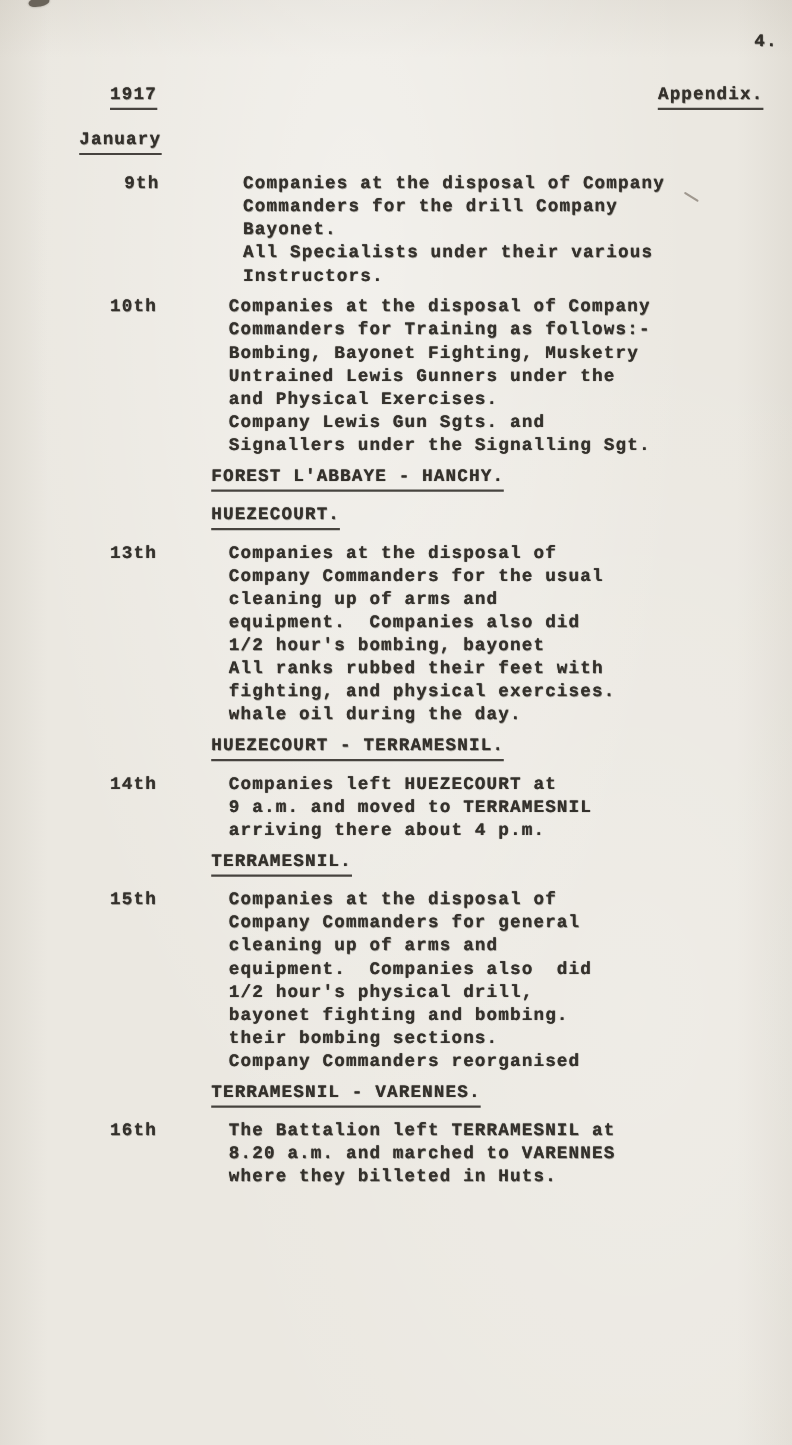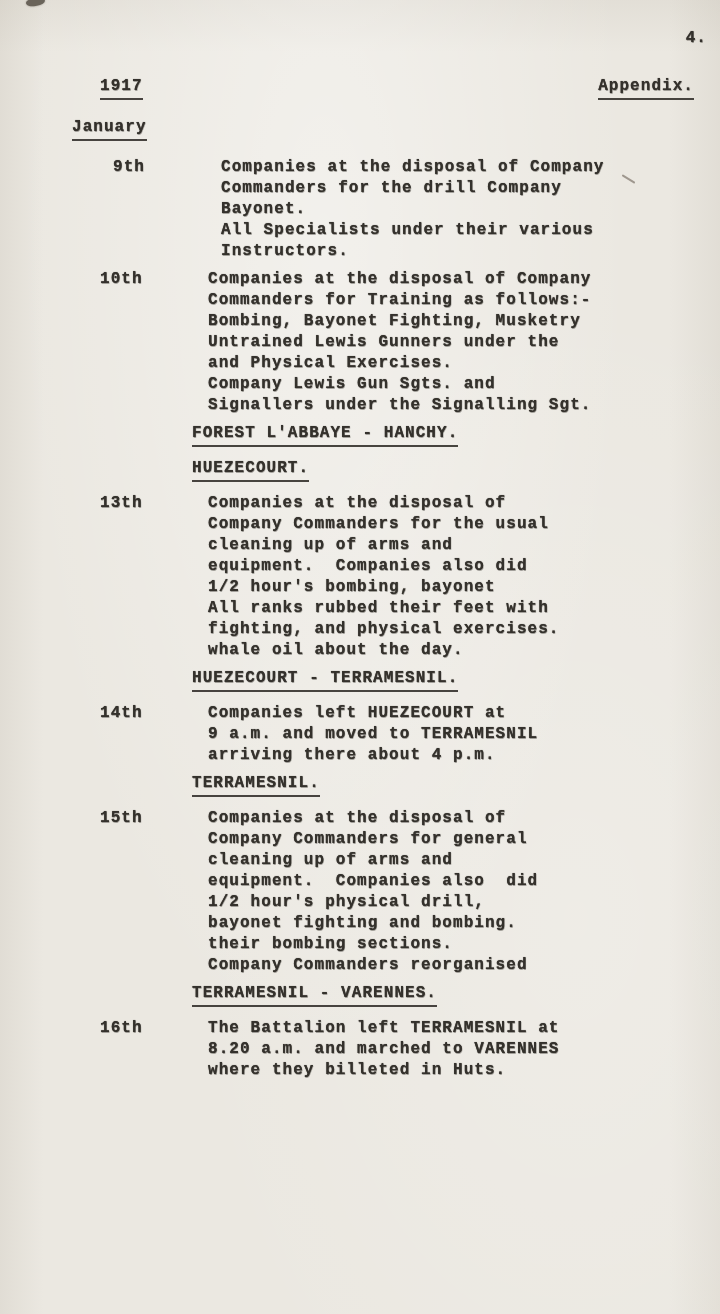--- a/index.html
+++ b/index.html
@@ -142,21 +142,21 @@
       <div class="entry-row">
         <div class="entry-date">13th</div>
         <div class="entry-lines">
             <div class="line">Companies at the disposal of</div>
             <div class="line">Company Commanders for the usual</div>
             <div class="line">cleaning up of arms and</div>
             <div class="line">equipment.  Companies also did</div>
             <div class="line">1/2 hour's bombing, bayonet</div>
             <div class="line">All ranks rubbed their feet with</div>
             <div class="line">fighting, and physical exercises.</div>
-            <div class="line">whale oil about the day.</div>
+            <div class="line">whale oil during the day.</div>
           </div>
       </div>
     </div>
 
     <div class="entry-block">
       <div class="route-heading"><span class="u">HUEZECOURT - TERRAMESNIL.</span></div>
       <div class="entry-row">
         <div class="entry-date">14th</div>
         <div class="entry-lines">
             <div class="line">Companies left HUEZECOURT at</div>

